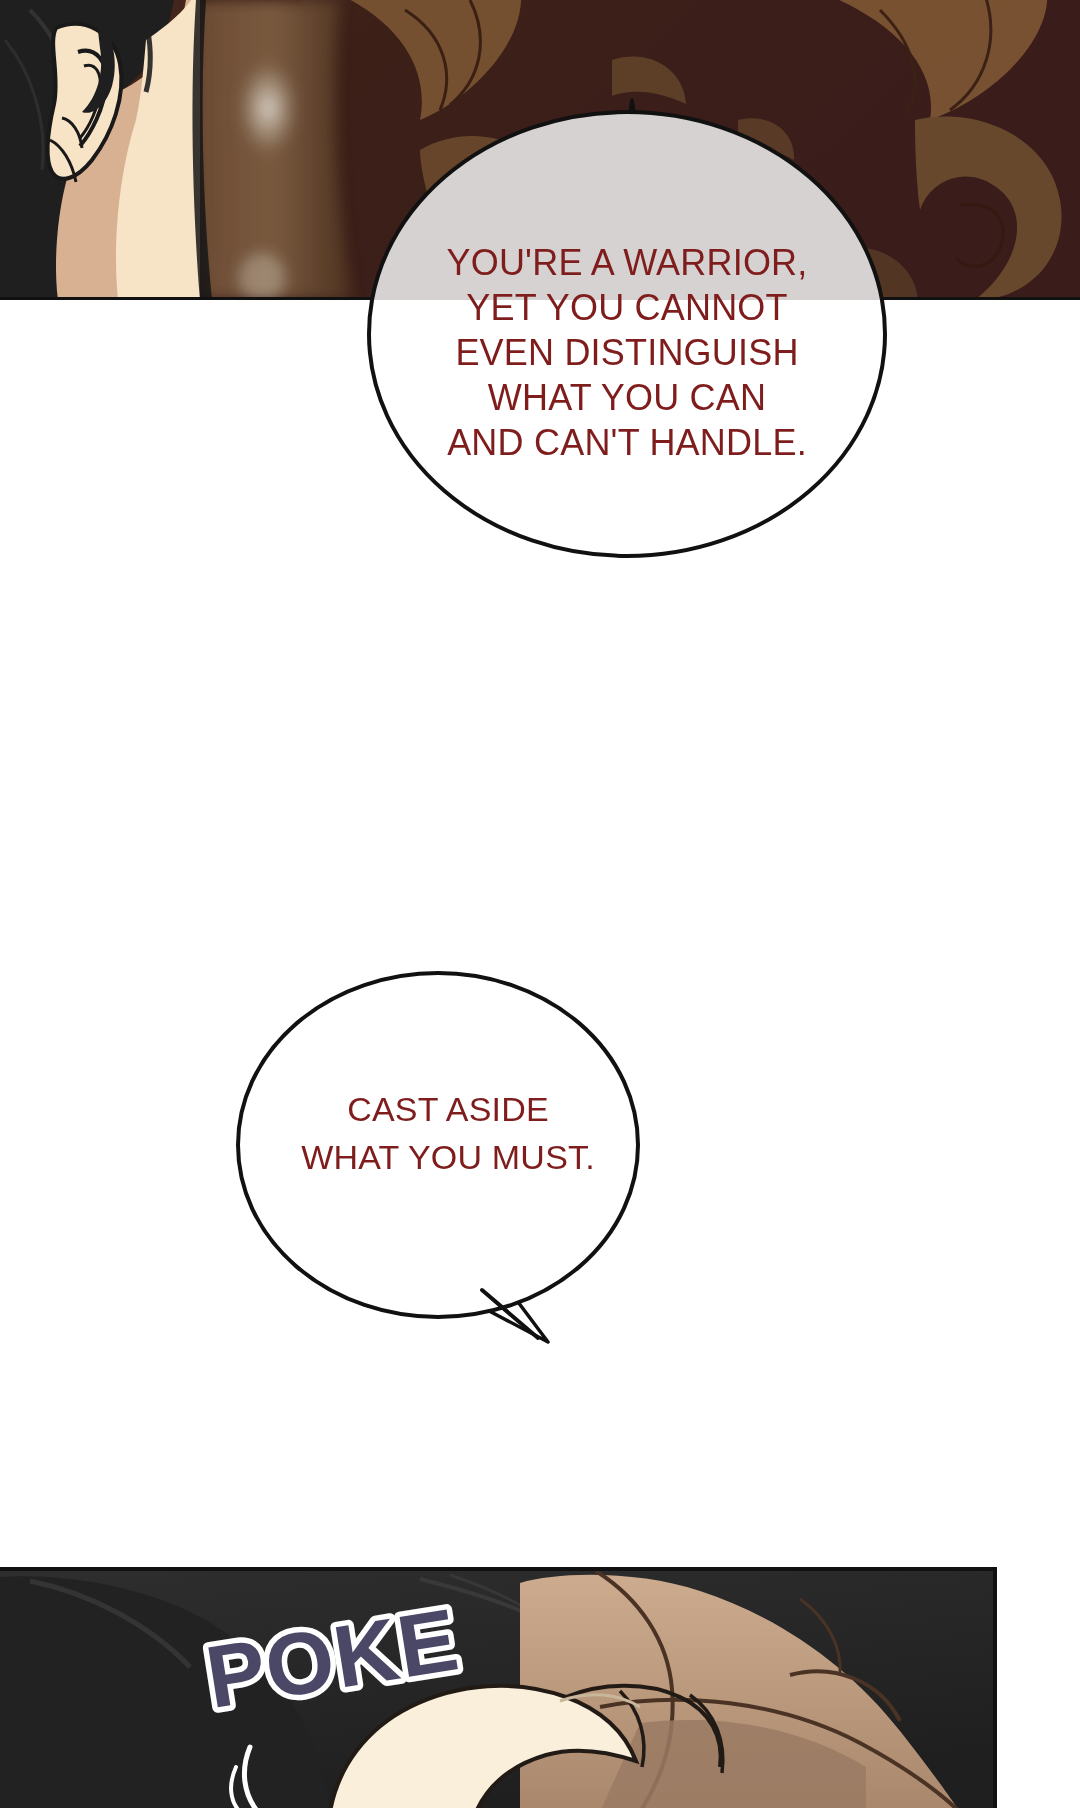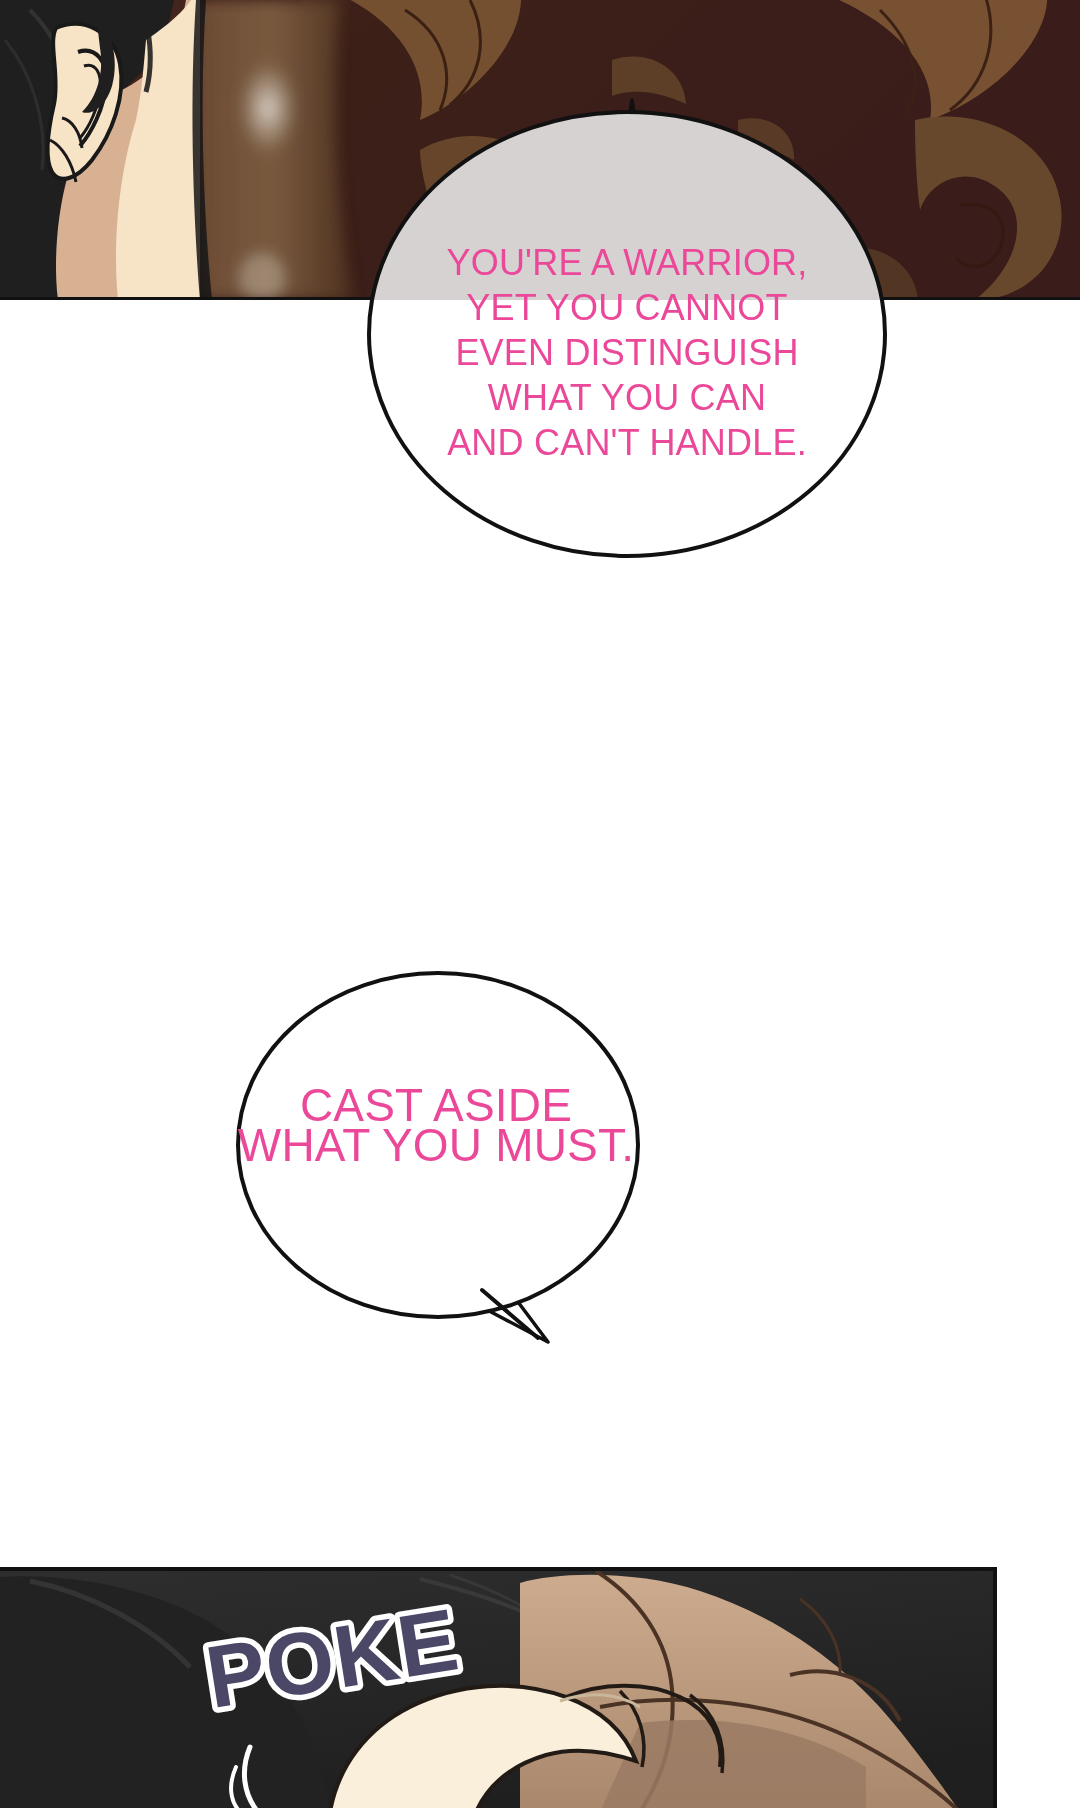--- a/index.html
+++ b/index.html
@@ -38,38 +38,38 @@
 
   
   .bubble {
     position:absolute;
   }
   .bubble svg { display:block; overflow:visible; }
 
   .bubble-text {
     position:absolute;
     text-align:center;
-    color:#ec4899;
+    color:#7f1d1d;
     font-family:"Liberation Sans", sans-serif;
     font-weight:400;
     letter-spacing:0.2px;
     white-space:pre-line;
     user-select:none;
   }
 
   #bubble-1 { left:362px; top:104px; width:530px; height:470px; }
   #bubble-1-text {
     left:362px; top:240px; width:530px;
     font-size:36px; line-height:45px;
   }
 
   #bubble-2 { left:232px; top:960px; width:432px; height:400px; }
   #bubble-2-text {
-    left:220px; top:1085px; width:432px;
-    font-size:46px; line-height:40px;
+    left:232px; top:1085px; width:432px;
+    font-size:34px; line-height:48px;
   }
 
   
   #sfx-poke {
     position:absolute;
     left:196px; top:1589px;
     width:320px; height:130px;
   }
   #sfx-poke svg { display:block; }
   .sfx-label {

